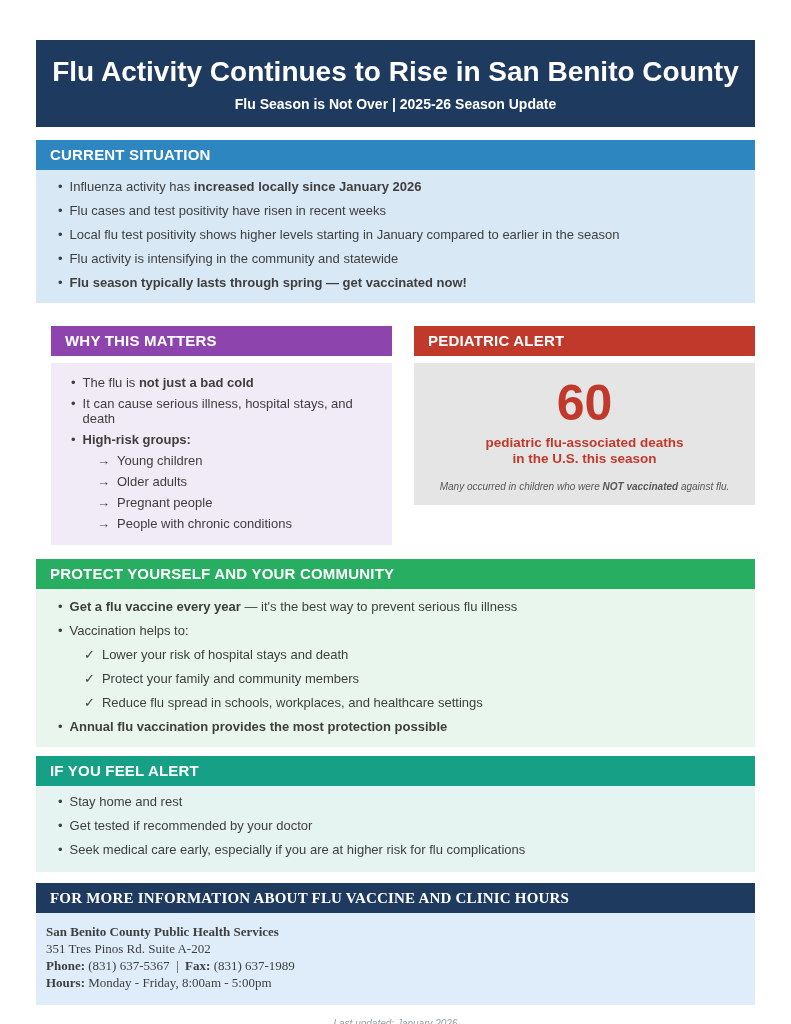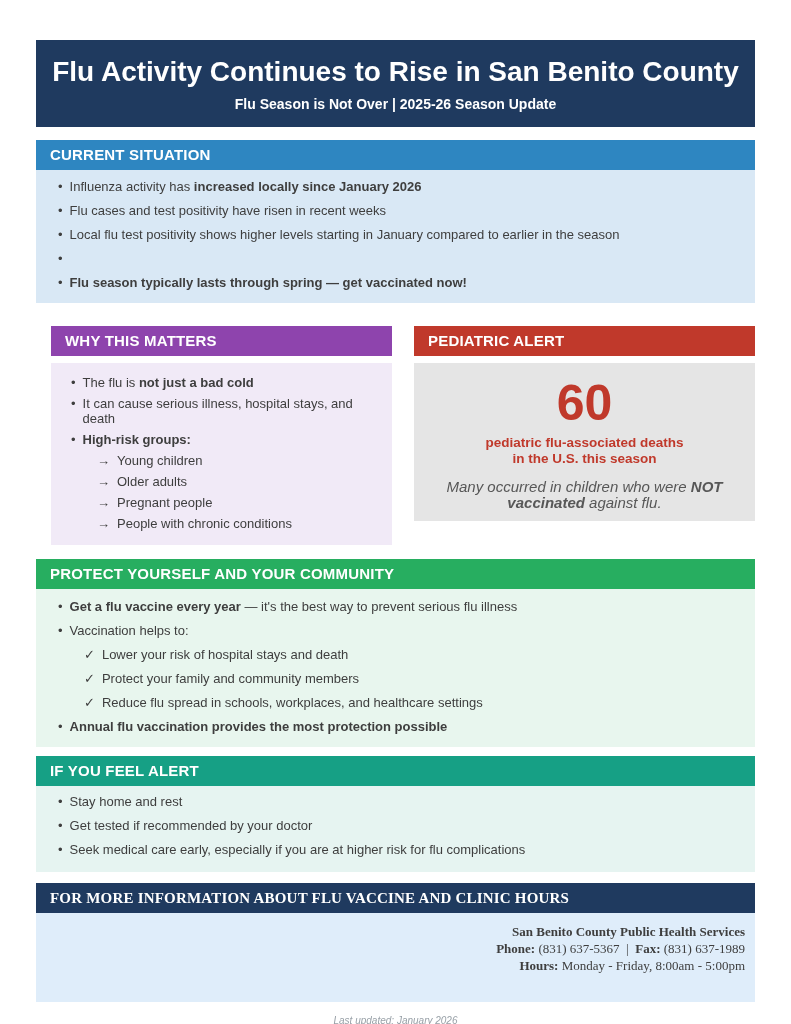--- a/index.html
+++ b/index.html
@@ -53,24 +53,24 @@
   .col .sec-body { margin-top: 7px; }
   .col .sec-body { padding: 12px 14px 8px 20px; }
 
   
   .alert-body { text-align: center; padding: 10px 22px 10px 22px !important; }
   .big-number { color: #c0392b; font-size: 50px; line-height: 52px; font-weight: bold; margin: 4px 0 6px 0; }
   .alert-caption {
     color: #c0392b; font-weight: bold; font-size: 13.5px; line-height: 16px;
     white-space: pre-line; margin-bottom: 12px;
   }
-  .alert-note { color: #575757; font-size: 15px; line-height: 16px; }
-
-  
-  .contact-body { text-align: right; padding: 11px 10px 27px 10px; }
+  .alert-note { color: #575757; font-size: 10px; line-height: 16px; }
+
+  
+  .contact-body { text-align: left; padding: 11px 10px 13px 10px; }
   .contact-body .line { font-size: 13px; line-height: 16px; margin-bottom: 1px; }
 
   
   .footer {
     text-align: center; color: #98a0a7; font-style: italic;
     font-size: 10px; line-height: 14px; margin-top: 12px;
   }
 
   b { font-weight: bold; }
   .seg-i { font-style: italic; }
@@ -96,20 +96,21 @@
           <div class="row">
             <span class="marker m-dot">•</span>
             <span><span>Flu cases and test positivity have risen in recent weeks</span></span>
           </div>
           <div class="row">
             <span class="marker m-dot">•</span>
             <span><span>Local flu test positivity shows higher levels starting in January compared to earlier in the season</span></span>
           </div>
           <div class="row">
             <span class="marker m-dot">•</span>
+            <span><span>Flu activity is intensifying in the community and statewide</span></span>
           </div>
           <div class="row">
             <span class="marker m-dot">•</span>
             <span><b>Flu season typically lasts through spring — get vaccinated now!</b></span>
           </div>
         </div>
     </div>
   </div>
 
   <div class="cols">
@@ -210,20 +211,21 @@
           </div>
         </div>
     </div>
   </div>
 
   <div class="section" style="margin-top:11px;font-family:Liberation Serif, serif;">
     <div class="sec-head head-navy">FOR MORE INFORMATION ABOUT FLU VACCINE AND CLINIC HOURS</div>
     <div class="contact-body body-lblue">
       <div>
           <div class="line"><b>San Benito County Public Health Services</b></div>
+          <div class="line"><span>351 Tres Pinos Rd. Suite A-202</span></div>
           <div class="line"><b>Phone:</b><span> (831) 637-5367 &nbsp;|&nbsp; </span><b>Fax:</b><span> (831) 637-1989</span></div>
           <div class="line"><b>Hours:</b><span> Monday - Friday, 8:00am - 5:00pm</span></div>
         </div>
     </div>
   </div>
 
   <div class="footer">Last updated: January 2026</div>
 
 </div>
 

